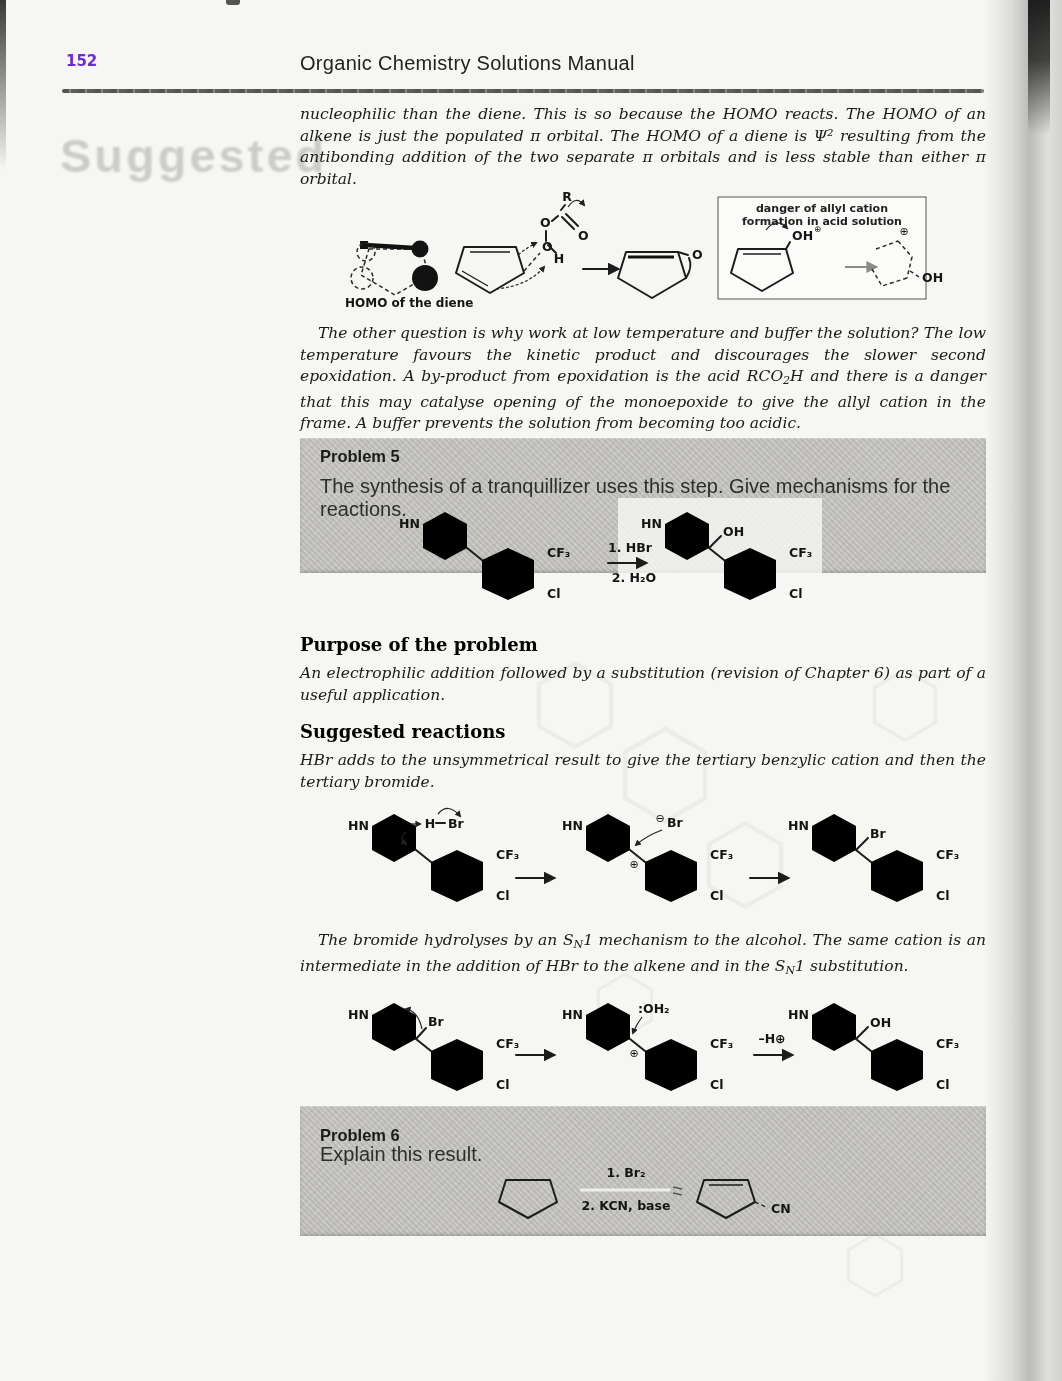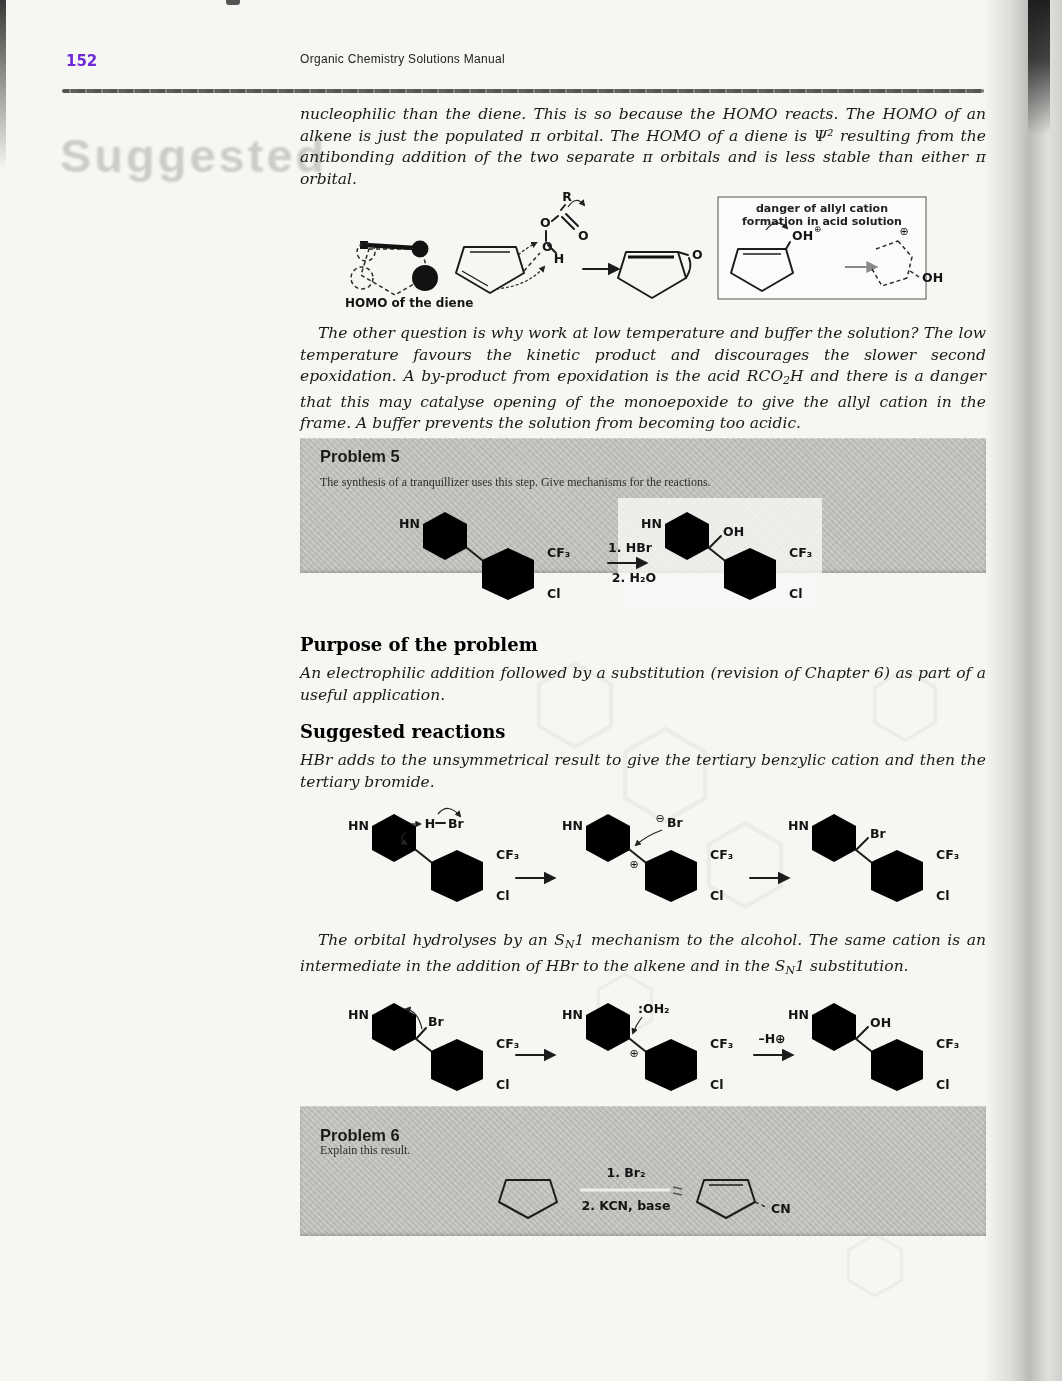--- a/index.html
+++ b/index.html
@@ -13,35 +13,35 @@
   .tr-dark{position:absolute;top:0;right:12px;width:22px;height:135px;
     background:linear-gradient(to bottom,rgba(15,15,15,.92) 0%,rgba(15,15,15,.75) 45%,rgba(15,15,15,0) 100%);border-radius:0 0 10px 10px;}
   .left-dark{position:absolute;top:0;left:0;width:6px;height:170px;
     background:linear-gradient(to bottom,rgba(10,10,10,.8),rgba(10,10,10,0));}
   .top-nub{position:absolute;top:0;left:226px;width:14px;height:5px;background:#2c2c2c;border-radius:0 0 3px 3px;opacity:.8;}
   .ghost-word{position:absolute;left:60px;top:128px;font-family:"Liberation Sans",sans-serif;
     font-weight:bold;font-size:47px;letter-spacing:3px;color:#a9a9a5;opacity:.55;filter:blur(1.3px);}
   .ghost-bg{position:absolute;left:0;top:0;pointer-events:none;}
   
   .page-num{position:absolute;left:66px;top:52px;font-family:"DejaVu Sans",sans-serif;font-weight:bold;font-size:15px;color:#6d28d9;}
-  .head-title{position:absolute;left:300px;top:52px;font-family:"Liberation Sans",sans-serif;font-size:12px;color:#222;letter-spacing:.3px;}
+  .head-title{position:absolute;left:300px;top:52px;font-family:"Liberation Sans",sans-serif;font-size:20px;color:#222;letter-spacing:.3px;}
   .divider{position:absolute;left:62px;top:89px;width:922px;height:4px;border-radius:2px;opacity:.88;
     background:repeating-linear-gradient(90deg,#3f3f3d 0 7px,#7b766f 7px 9px,#4a4a47 9px 16px);}
   
   .para{position:absolute;left:300px;width:686px;font-size:15.5px;line-height:21.5px;text-align:justify;color:#191919;font-style:italic;}
   .indent{text-indent:18px;}
   .sechead{position:absolute;left:300px;font-weight:bold;font-size:18px;color:#000000;}
   .sub2{font-size:11px;vertical-align:-3px;}
   
   .problem-box{position:absolute;left:300px;width:686px;background-color:#c9c8c4;
     background-image:repeating-linear-gradient(45deg,rgba(85,85,80,.10) 0 2px,rgba(255,255,255,.06) 2px 4px),
                      repeating-linear-gradient(-45deg,rgba(110,110,105,.07) 0 3px,rgba(255,255,255,0) 3px 6px);
     box-shadow:inset 0 1px 0 rgba(255,255,255,.25), inset 0 -2px 3px rgba(70,70,65,.25);}
   .pb-title{position:absolute;left:20px;font-family:"Liberation Sans",sans-serif;font-weight:bold;font-size:16.5px;color:#1a1a1a;}
-  .pb-body{position:absolute;left:20px;font-family:Liberation Serif, serif;font-size:12px;color:#2d2d2d;}
+  .pb-body{position:absolute;left:20px;font-family:Liberation Sans, sans-serif;font-size:20px;color:#2d2d2d;}
   .white-panel{position:absolute;left:318px;top:60px;width:204px;height:112px;background:rgba(248,248,245,.8);}
   
   .chem{position:absolute;}
   .chem .b{stroke:#1c1c1c;stroke-width:2;fill:none;stroke-linecap:round;stroke-linejoin:round;}
   .chem .i{stroke:#1c1c1c;stroke-width:1.3;fill:none;}
   .chem .dsh{stroke:#2a2a2a;stroke-width:1.5;fill:none;stroke-dasharray:4 3;}
   .chem .curly{stroke:#222;stroke-width:1.2;fill:none;}
   .chem .grey{stroke:#8a8a88;stroke-width:2;fill:none;}
   .chem .faint{stroke:#eeeeea;stroke-width:3;fill:none;}
   .chem text{font-family:"DejaVu Sans","Liberation Sans",sans-serif;font-weight:bold;font-size:12.5px;fill:#141414;}
@@ -230,21 +230,21 @@
     <use href="#pip"></use>
     <path class="b" d="M44 24 L59 36 M44 24 L56 12"></path>
     <use href="#benz" transform="translate(59,36)"></use>
     <text x="-3" y="4" text-anchor="end">HN</text>
     <text x="58" y="12">Br</text>
     <text x="124" y="33">CF₃</text>
     <text x="124" y="74">Cl</text>
   </g>
 </svg>
 
-<div class="para indent" style="top:930px"><span>The orbital hydrolyses by an S</span><span class="sub2">N</span><span>1 mechanism to the alcohol. The same cation is an intermediate in the addition of HBr to the alkene and in the S</span><span class="sub2">N</span><span>1 substitution.</span></div>
+<div class="para indent" style="top:930px"><span>The bromide hydrolyses by an S</span><span class="sub2">N</span><span>1 mechanism to the alcohol. The same cation is an intermediate in the addition of HBr to the alkene and in the S</span><span class="sub2">N</span><span>1 substitution.</span></div>
 
 <svg class="chem" style="left:330px;top:983px" width="660" height="140" viewBox="0 0 660 140">
   <g transform="translate(42,32)">
     <use href="#pip"></use>
     <path class="b" d="M44 24 L59 36 M44 24 L54 13"></path>
     <use href="#benz" transform="translate(59,36)"></use>
     <text x="-3" y="4" text-anchor="end">HN</text>
     <text x="56" y="11">Br</text>
     <path class="curly" d="M50 14 Q46 -4 34 -6" marker-end="url(#car)"></path>
     <text x="124" y="33">CF₃</text>

